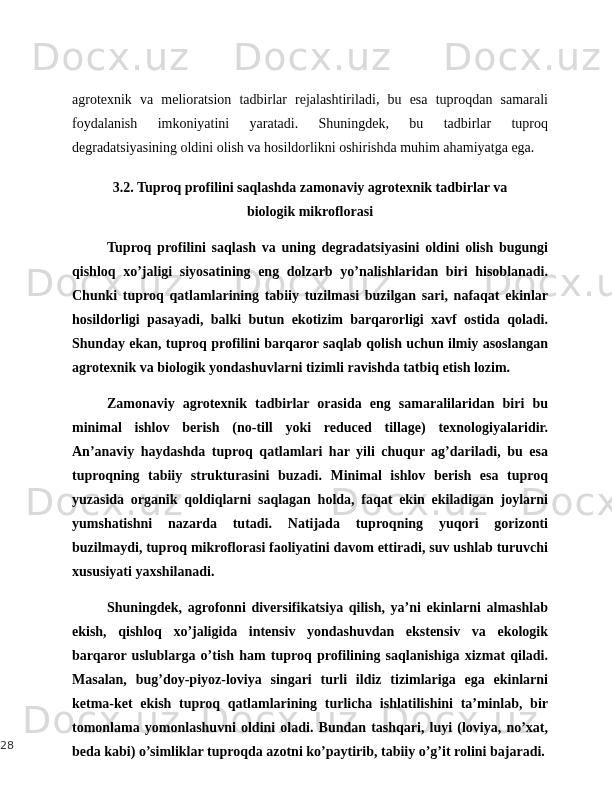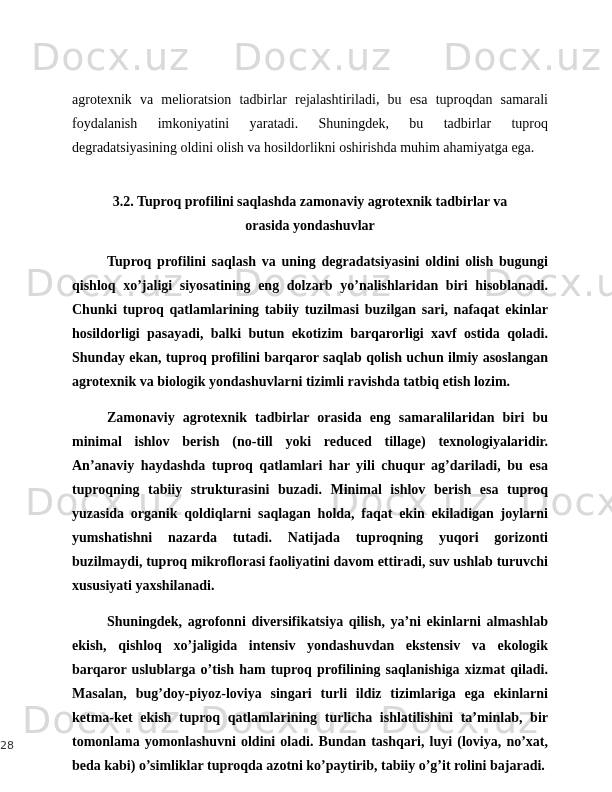--- a/index.html
+++ b/index.html
@@ -35,21 +35,21 @@
     top: 76px;
     width: 500px;
     z-index: 1;
     font-size: 14px;
     line-height: 24px;
     text-align: justify;
   }
   .content p { margin: 12px; }
   .indent { text-indent: 35px; font-weight: bold; }
   .heading {
-    margin-top: 30px;
+    margin-top: 16px;
     font-weight: bold;
     text-align: center;
     line-height: 24px;
   }
   .heading .hline { display: block; }
   .page-number {
     position: absolute;
     left: 0;
     right: 0;
     top: 739px;
@@ -78,21 +78,21 @@
       <span class="wm" style="left: 22px; top: 701px; color: rgb(217, 217, 217);">Docx.uz</span>
       <span class="wm" style="left: 200px; top: 701px; color: rgb(217, 217, 217);">Docx.uz</span>
       <span class="wm" style="left: 380px; top: 701px; color: rgb(217, 217, 217);">Docx.uz</span>
     </div>
 
   <div class="content">
     <p>agrotexnik va melioratsion tadbirlar rejalashtiriladi, bu esa tuproqdan samarali foydalanish imkoniyatini yaratadi. Shuningdek, bu tadbirlar tuproq degradatsiyasining oldini olish va hosildorlikni oshirishda muhim ahamiyatga ega.</p>
 
     <div class="heading">
       <span class="hline">3.2. Tuproq profilini saqlashda zamonaviy agrotexnik tadbirlar va</span>
-      <span class="hline">orasida yondashuvlar</span>
+      <span class="hline">biologik mikroflorasi</span>
     </div>
 
     <p class="indent">Tuproq profilini saqlash va uning degradatsiyasini oldini olish bugungi qishloq xo’jaligi siyosatining eng dolzarb yo’nalishlaridan biri hisoblanadi. Chunki tuproq qatlamlarining tabiiy tuzilmasi buzilgan sari, nafaqat ekinlar hosildorligi pasayadi, balki butun ekotizim barqarorligi xavf ostida qoladi. Shunday ekan, tuproq profilini barqaror saqlab qolish uchun ilmiy asoslangan agrotexnik va biologik yondashuvlarni tizimli ravishda tatbiq etish lozim.</p>
 
     <p class="indent">Zamonaviy agrotexnik tadbirlar orasida eng samaralilaridan biri bu minimal ishlov berish (no-till yoki reduced tillage) texnologiyalaridir. An’anaviy haydashda tuproq qatlamlari har yili chuqur ag’dariladi, bu esa tuproqning tabiiy strukturasini buzadi. Minimal ishlov berish esa tuproq yuzasida organik qoldiqlarni saqlagan holda, faqat ekin ekiladigan joylarni yumshatishni nazarda tutadi. Natijada tuproqning yuqori gorizonti buzilmaydi, tuproq mikroflorasi faoliyatini davom ettiradi, suv ushlab turuvchi xususiyati yaxshilanadi.</p>
 
     <p class="indent">Shuningdek, agrofonni diversifikatsiya qilish, ya’ni ekinlarni almashlab ekish, qishloq xo’jaligida intensiv yondashuvdan ekstensiv va ekologik barqaror uslublarga o’tish ham tuproq profilining saqlanishiga xizmat qiladi. Masalan, bug’doy-piyoz-loviya singari turli ildiz tizimlariga ega ekinlarni ketma-ket ekish tuproq qatlamlarining turlicha ishlatilishini ta’minlab, bir tomonlama yomonlashuvni oldini oladi. Bundan tashqari, luyi (loviya, no’xat, beda kabi) o’simliklar tuproqda azotni ko’paytirib, tabiiy o’g’it rolini bajaradi.</p>
   </div>
 
   <div class="page-number">28</div>

